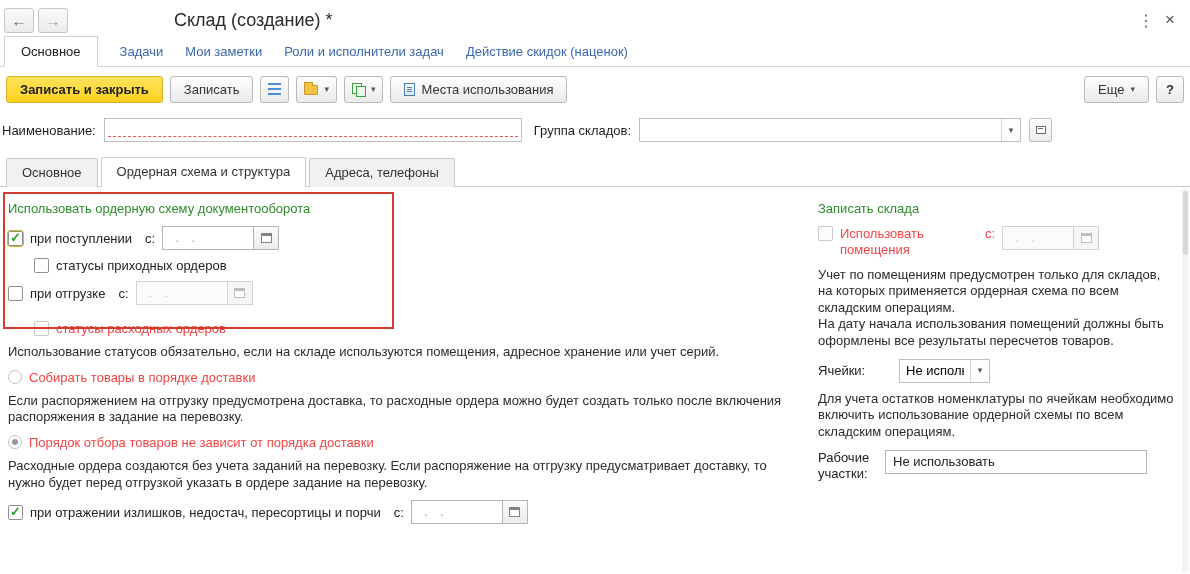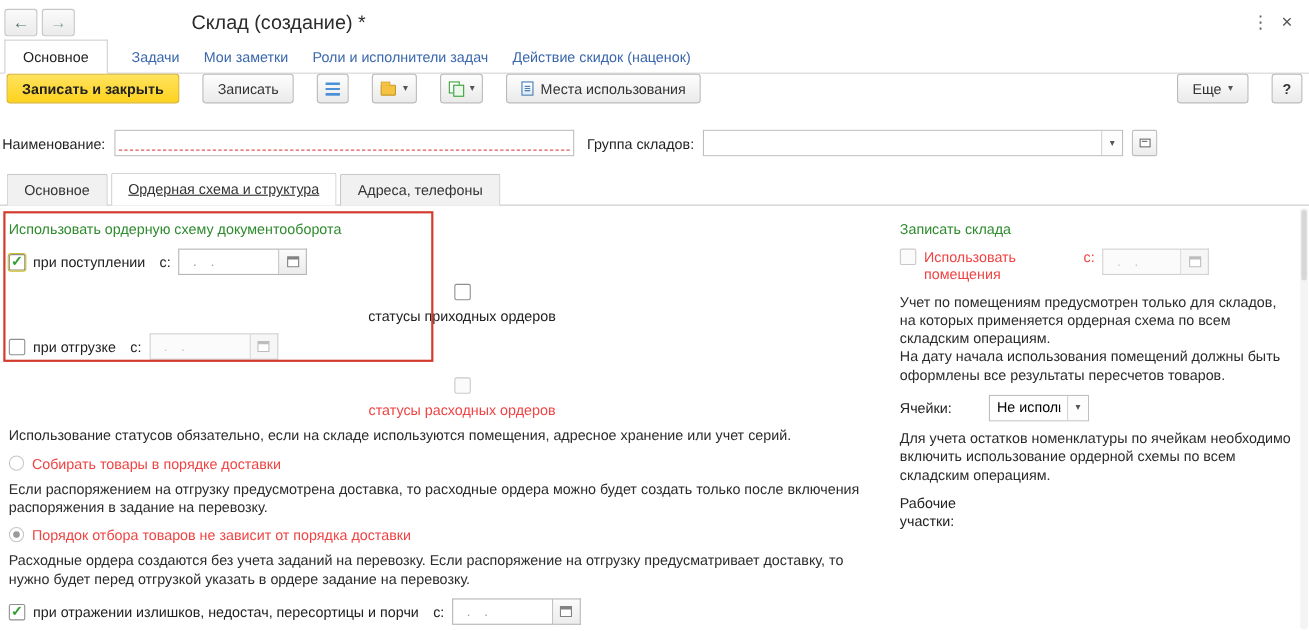--- a/index.html
+++ b/index.html
@@ -29,21 +29,21 @@
   .navtab {
     display:flex; align-items:center; padding:0 16px; background:#fff;
     border:1px solid #cfcfcf; border-bottom:1px solid #fff; margin-bottom:-1px; cursor:pointer;
   }
   .navlink {
     display:flex; align-items:center; margin-left:22px; color:#3a67ad;
     cursor:pointer; white-space:nowrap;
   }
 
   
-  .toolbar { display:flex; height:44px; padding:0 6px; gap:21px; }
+  .toolbar { display:flex; align-items:center; height:44px; padding:0 6px; gap:7px; }
   .btn {
     display:inline-flex; align-items:center; justify-content:center; gap:6px; height:27px;
     padding:0 13px; border:1px solid #b9b9b9; border-radius:3px; cursor:pointer;
     background:linear-gradient(#fefefe,#eaeaea); font-family:inherit; font-size:13px; color:#333; white-space:nowrap;
   }
   .btn.primary { background:linear-gradient(#ffe35e,#ffd21e); border-color:#d9b125; font-weight:bold; color:#222; }
   .btn.sq { padding:0 7px; }
   .btn.help { width:28px; padding:0; font-weight:bold; }
   .caret { font-size:9px; color:#555; line-height:1; }
 
@@ -74,31 +74,31 @@
   .caret-seg { width:19px; display:flex; align-items:center; justify-content:center; border-left:1px solid #d4d4d4; cursor:pointer; background:#fdfdfd; }
   .sqbtn { width:23px; height:24px; border:1px solid #bfbfbf; border-radius:2px; background:linear-gradient(#fdfdfd,#ececec);
     display:flex; align-items:center; justify-content:center; cursor:pointer; }
   .ic-open { width:10px; height:8px; border:1px solid #6b6b6b; position:relative; background:#fff; }
   .ic-open::after { content:""; position:absolute; left:1px; top:1px; width:5px; height:1px; background:#6b6b6b; }
 
   
   .tabs2 { display:flex; align-items:flex-end; height:38px; padding-left:6px; border-bottom:1px solid #c9c9c9; gap:3px; }
   .tab2 { padding:6px 15px 7px; border:1px solid #c9c9c9; border-bottom:none; background:#f1f1f1;
     border-radius:2px 2px 0 0; margin-bottom:-1px; cursor:pointer; color:#333; white-space:nowrap; }
-  .tab2.active { background:#fff; border-bottom:1px solid #fff;text-decoration:underline; }
+  .tab2.active { background:#fff; border-bottom:1px solid #fff; }
 
   
   .content { position:relative; display:flex; padding:8px 0 0 8px; height:387px; }
   .left-col { width:798px; flex:none; }
   .right-col { width:372px; flex:none; padding-left:12px; }
   .grp-title { color:#2e8b2e; margin:6px 0 10px; white-space:nowrap; }
 
   .row { display:flex; align-items:center; gap:7px; margin:8px 0; }
   .row.top { align-items:flex-start; }
-  .row.indent { margin-left:26px;flex-direction:column; }
+  .row.indent { margin-left:26px; }
   .row.gap-after-red { margin-top:16px; }
 
   .chk { width:15px; height:15px; flex:none; border:1px solid #8f8f8f; background:#fff; border-radius:2px;
     display:inline-flex; align-items:center; justify-content:center; cursor:pointer; }
   .chk .mark { color:#2f9e2f; font-size:13px; font-weight:bold; line-height:1; margin-top:-2px; }
   .chk.focused { outline:1px solid #cdbd2a; }
   .chk.disabled { border-color:#c9c9c9; background:#fbfbfb; cursor:default; }
 
   .radio { width:14px; height:14px; flex:none; border:1px solid #b5b5b5; border-radius:50%; background:#fff; position:relative; }
   .radio.selected::after { content:""; position:absolute; left:3px; top:3px; width:6px; height:6px; border-radius:50%; background:#9a9a9a; }
@@ -315,20 +315,21 @@
           <span class="caret-seg">
             <span class="caret">▾</span>
           </span>
         </span>
       </div>
 
       <p class="note">Для учета остатков номенклатуры по ячейкам необходимо включить использование ордерной схемы по всем складским операциям.</p>
 
       <div class="row top">
         <span class="rlabel wrk">Рабочие участки:</span>
+        <input class="txtfield" value="Не использовать" style="">
       </div>
     </div>
 
     <div class="vscroll">
       <div class="vthumb"></div>
     </div>
   </div>
 
 </div>
 

